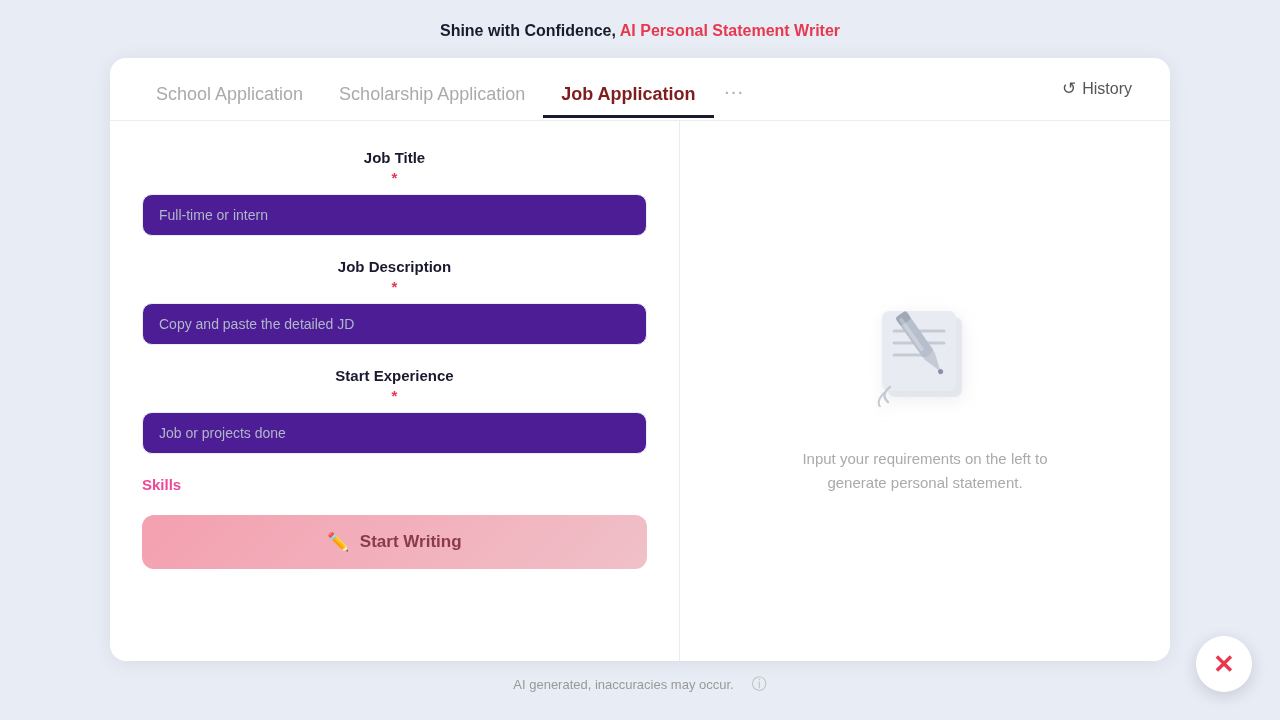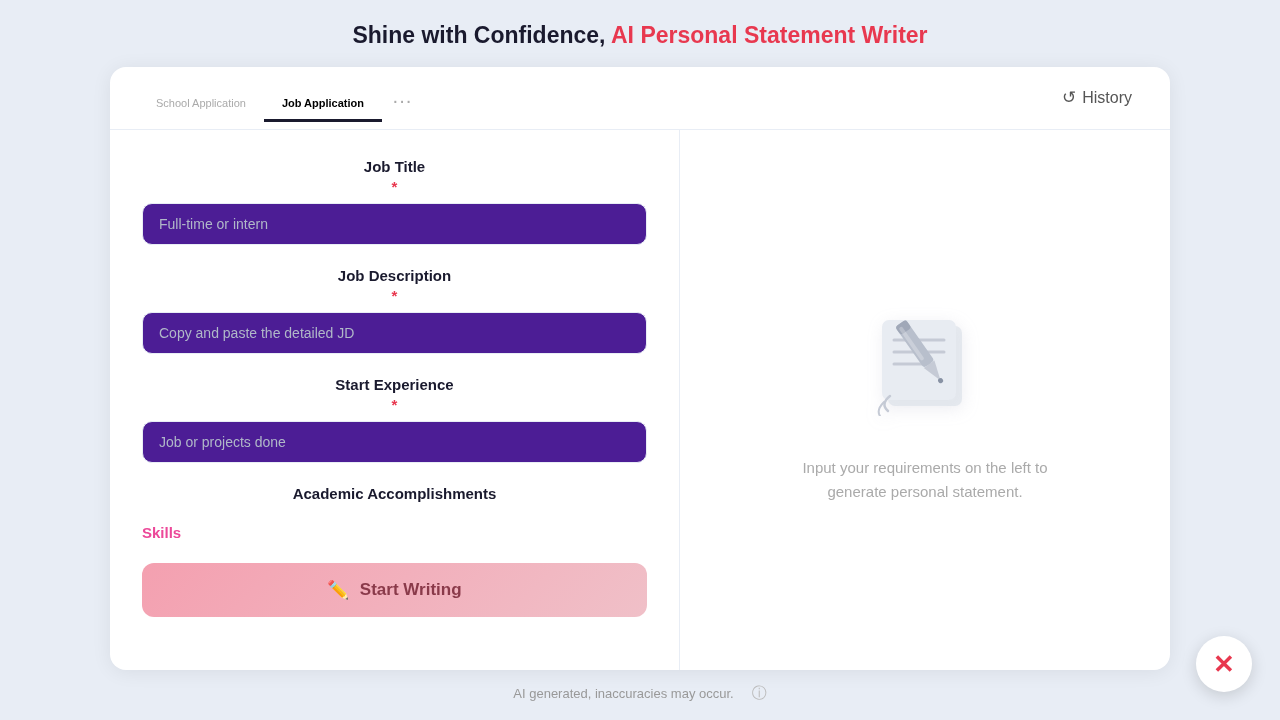--- a/index.html
+++ b/index.html
@@ -12,21 +12,21 @@
       align-items: center;
     }
 
     .page-header {
       width: 100%;
       text-align: center;
       padding: 22px 0 18px;
     }
 
     .page-title {
-      font-size: 23px;
+      font-size: 16px;
       font-weight: 700;
       color: #1a1a2e;
     }
 
     .page-title .ai-highlight {
       color: #e8384f;
     }
 
     .main-card {
       background: #fff;
@@ -41,31 +41,31 @@
     .tab-bar {
       display: flex;
       align-items: center;
       border-bottom: 1.5px solid #e8edf5;
       padding: 0 28px;
       position: relative;
     }
 
     .tab-item {
       padding: 22px 18px 10px;
-      font-size: 11px;
+      font-size: 18px;
       font-weight: 500;
       color: #aaa;
       cursor: pointer;
       border-bottom: 3px solid transparent;
       margin-bottom: -1.5px;
       white-space: nowrap;
     }
 
     .tab-item.active {
-      color: #000000;
+      color: #7f1d1d;
       font-weight: 700;
       border-bottom: 3px solid #1a1a2e;
     }
 
     .tab-more {
       padding: 22px 10px 18px;
       color: #aaa;
       font-size: 20px;
       cursor: pointer;
       margin-bottom: -1.5px;
@@ -240,20 +240,21 @@
 <header class="page-header">
   <h1 class="page-title">
     <span>Shine with Confidence, </span><span class="ai-highlight">AI Personal Statement Writer</span>
   </h1>
 </header>
 
 <main class="main-card">
 
   <nav class="tab-bar">
     <div class="tab-item">School Application</div>
+    <div class="tab-item">Scholarship Application</div>
     <div class="tab-item active">Job Application</div>
     <div class="tab-more">···</div>
     <div class="tab-spacer"></div>
     <div class="history-btn">
       <span class="history-icon">↺</span>
       <span>History</span>
     </div>
   </nav>
 
   <div class="card-body">
@@ -278,23 +279,20 @@
 
       <div class="form-group">
         <div class="form-label">
           <span>Start Experience</span>
             <span class="required-star">*</span>
         </div>
         <input class="form-input" type="text" placeholder="Job or projects done" style="">
       </div>
 
       <div class="form-group">
-        <div class="form-label">
-          <span>Academic Accomplishments</span>
-        </div>
       </div>
 
       <div class="form-group">
         <span class="skills-label">Skills</span>
       </div>
 
       <button class="start-writing-btn">
         <span class="pen-icon">✏️</span>
         <span>Start Writing</span>
       </button>

